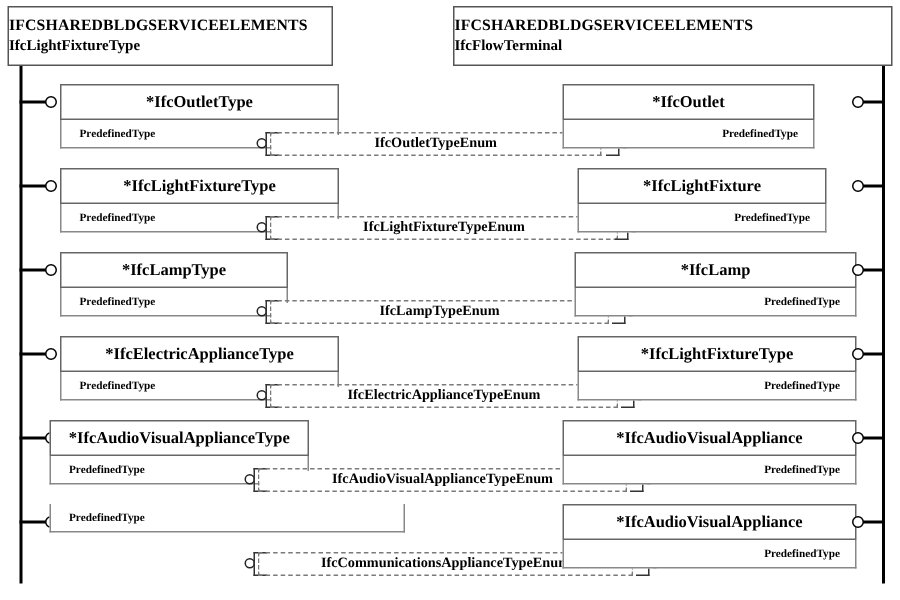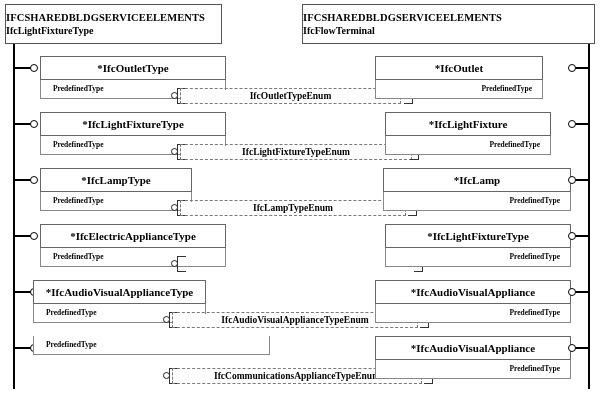--- a/index.html
+++ b/index.html
@@ -216,20 +216,23 @@
   <div class="circ" style="left:568px;top:176px;"></div>
 
   <div class="ln ln-h" style="left:13px;top:235px;width:20px;"></div>
   <div class="circ" style="left:30px;top:232px;"></div>
   <div class="ent" style="left:40px;top:224px;width:186px;">
     <div class="ent-title">*IfcElectricApplianceType</div>
     <div class="ent-attr left">PredefinedType</div>
   </div>
   <div class="circ-sm" style="left:171px;top:260px;"></div>
   <div class="brk brk-l" style="left:177px;top:256px;"></div>
+  <div class="enum-box" style="left:180px;top:256px;width:232px;height:16px;">
+    <span class="enum-label">IfcElectricApplianceTypeEnum</span>
+  </div>
   <div class="brk brk-r" style="left:414px;top:256px;"></div>
   <div class="circ-sm" style="left:423px;top:260px;"></div>
   <div class="dash-h" style="left:430px;top:264px;width:52px;"></div>
   <div class="ent" style="left:385px;top:224px;width:186px;">
     <div class="ent-title">*IfcLightFixtureType</div>
     <div class="ent-attr right">PredefinedType</div>
   </div>
   <div class="ln ln-h" style="left:572px;top:235px;width:18px;"></div>
   <div class="circ" style="left:568px;top:232px;"></div>
 

